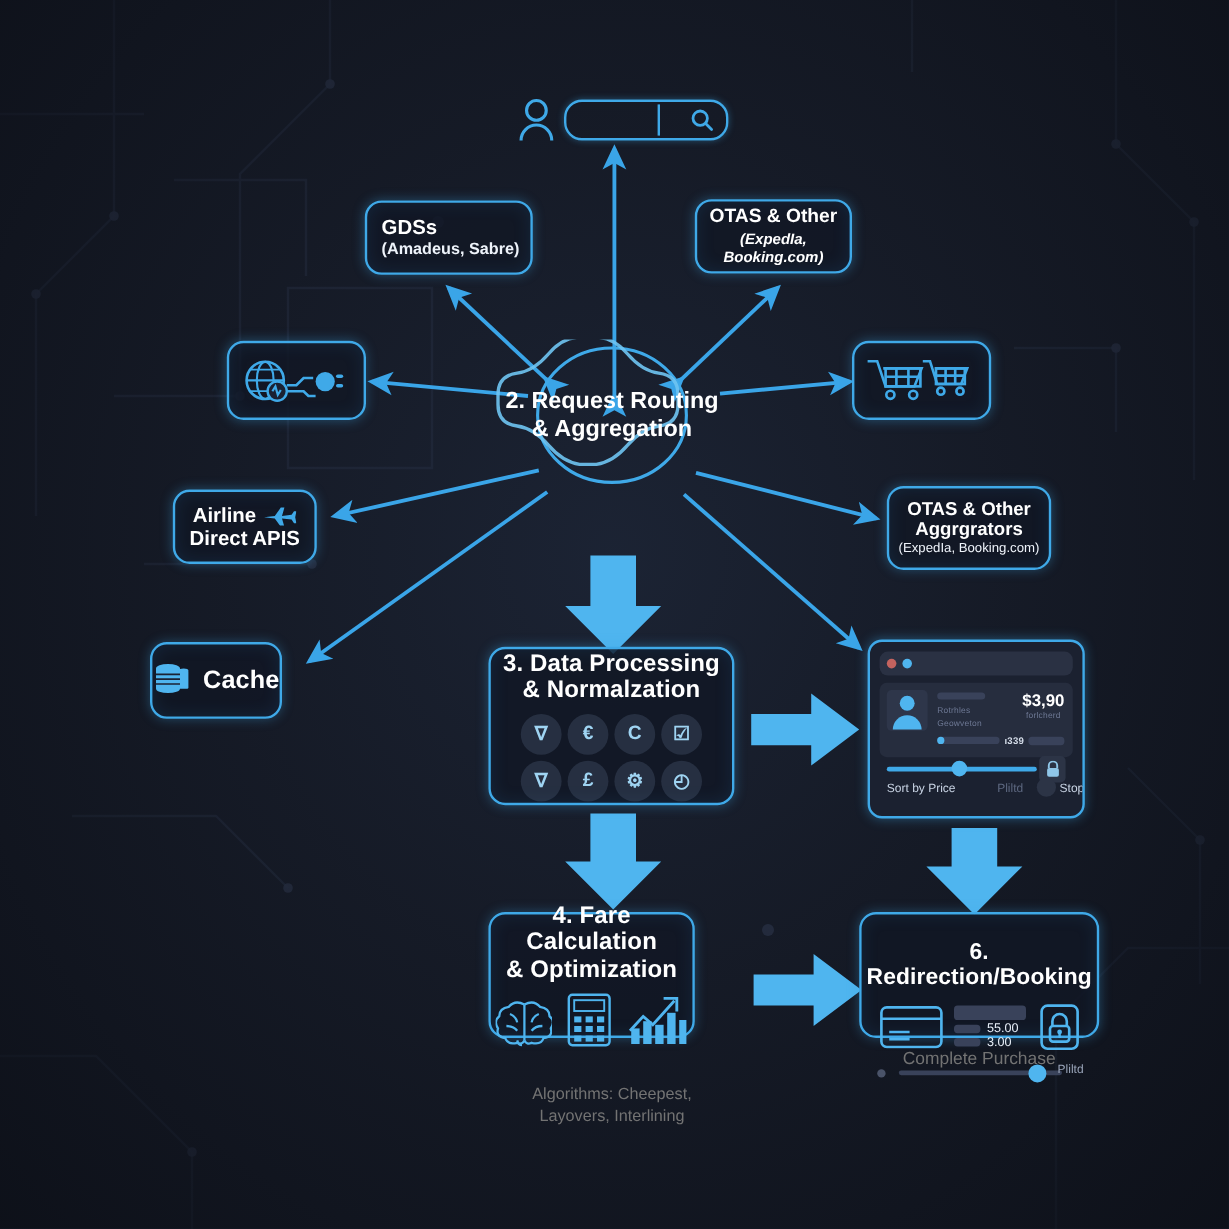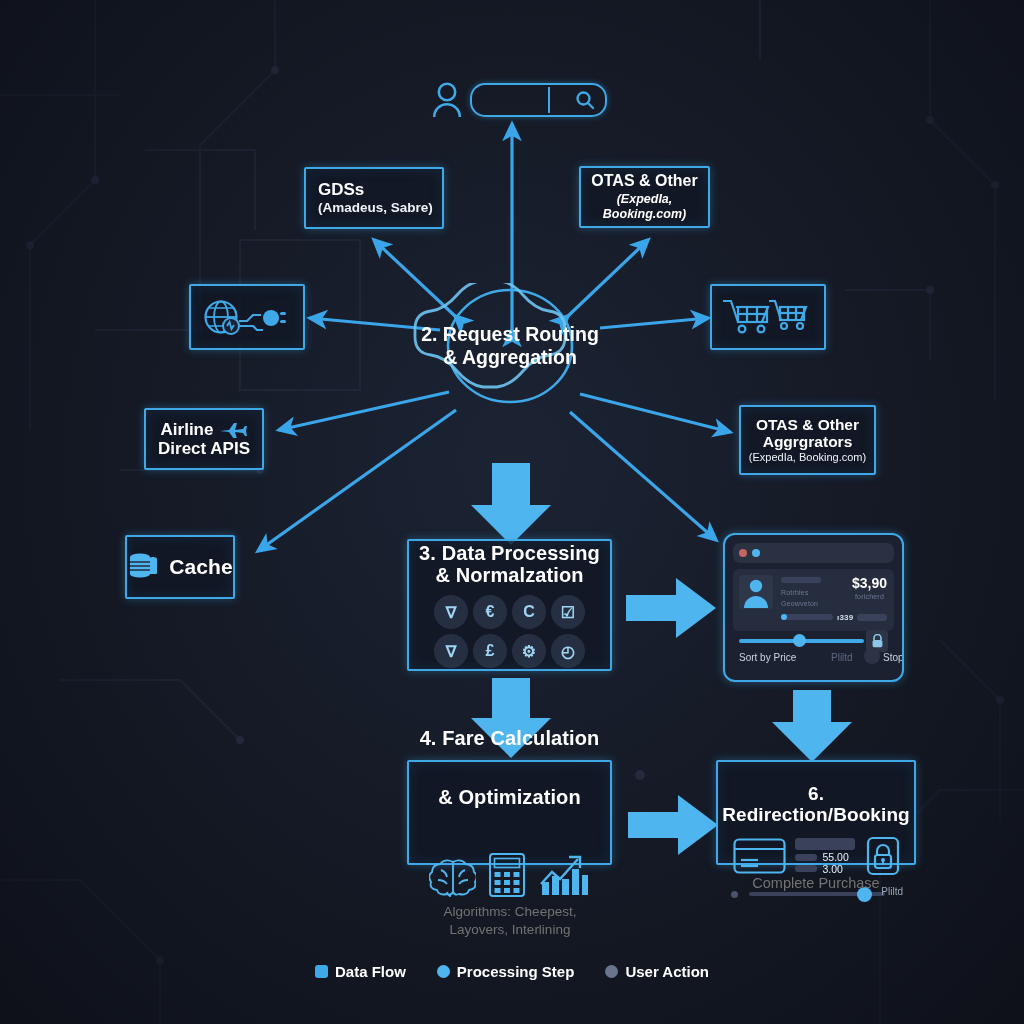--- a/index.html
+++ b/index.html
@@ -15,21 +15,21 @@
   .bg-svg{position:absolute;inset:0;width:1024px;height:1024px;}
   .vignette{position:absolute;inset:0;
      background:radial-gradient(ellipse at 50% 45%, rgba(32,42,62,.55) 0%, rgba(20,25,37,.25) 45%, rgba(12,15,23,.85) 100%);}
 
   
   .wires{position:absolute;inset:0;width:1024px;height:1024px;}
 
   
   .node{
     position:absolute;box-sizing:border-box;
-    border:2px solid #3fa9e8;border-radius:2px;
+    border:2px solid #3fa9e8;border-radius:14px;
     background:rgba(17,23,36,.82);
     display:flex;flex-direction:column;align-items:center;justify-content:center;
     text-align:center;
     box-shadow:0 0 10px rgba(63,169,232,.35), inset 0 0 14px rgba(40,110,170,.18);
   }
   .node .t1{font-size:20px;font-weight:bold;line-height:1.12;letter-spacing:.1px;}
   .node .t2{font-size:17px;font-weight:bold;line-height:1.12;}
   .node .sub{font-size:12.5px;font-style:italic;font-weight:bold;line-height:1.2;margin-top:2px;}
   .node .subn{font-size:12px;line-height:1.2;margin-top:1px;color:#eef3fa;}
 
@@ -342,21 +342,21 @@
         <path d="M3 6 V4 a3.5 3.5 0 0 1 7 0 V6" fill="none" stroke="#8fc6e8" stroke-width="1.6"></path>
         <rect x="1.6" y="6" width="9.8" height="7.2" rx="1.6" fill="#8fc6e8"></rect>
       </svg>
     </div>
     <div id="p5-sortlabel">Sort by Price</div>
     <div id="p5-filterlabel">Pliltd</div>
     <div id="p5-stopcirc"></div>
     <div id="p5-stopslabel" style="left:158px;">Stops</div>
   </div>
 
-  <div class="node" style="left:407px;top:760px;width:205px;height:105px;gap:36px;">
+  <div class="node" style="left:407px;top:760px;width:172px;height:105px;">
     <div class="t1">4. Fare Calculation</div>
     <div class="t1">&amp; Optimization</div>
     <div class="iconrow">
       <svg width="47" height="42" viewBox="0 0 47 42">
         <g fill="none" stroke="#4fb5ef" stroke-width="1.9">
           <path d="M24 6 q-8 -4 -13 2 q-8 1 -8 8 q-5 4 -1 10 q-2 7 6 8 q2 6 10 4 q4 2 6 -2"></path>
           <path d="M24 6 q8 -4 13 2 q8 1 8 8 q5 4 1 10 q2 7 -6 8 q-2 6 -10 4 q-4 2 -6 -2"></path>
           <line x1="24" y1="6" x2="24" y2="36"></line>
           <path d="M12 14 q5 2 6 7"></path>
             <path d="M36 14 q-5 2 -6 7"></path>
@@ -424,30 +424,14 @@
     </div>
     <div id="b6-slider">
       <div id="b6-dot"></div>
       <div id="b6-track"></div>
       <div id="b6-knob"></div>
       <div style="position:absolute;right:-2px;top:-1px;font-size:10px;color:#9aa5ba;">Pliltd</div>
     </div>
   </div>
   <div class="caption" style="left:716px;top:874px;width:200px;font-size:14.5px;">Complete Purchase</div>
 
-  <div id="legend">
-    <div class="lg-item">
-      <span class="lg-sw" style="background:#3fa9e8"></span>
-      <span>Data Flow</span>
-    </div>
-    <span class="lg-gap"></span>
-    <div class="lg-item">
-      <span class="lg-sw round" style="background:#4fb5ef"></span>
-      <span>Processing Step</span>
-    </div>
-    <span class="lg-gap"></span>
-    <div class="lg-item">
-      <span class="lg-sw round" style="background:#69758c"></span>
-      <span>User Action</span>
-    </div>
-  </div>
 
 </div>
 
 </body></html>

